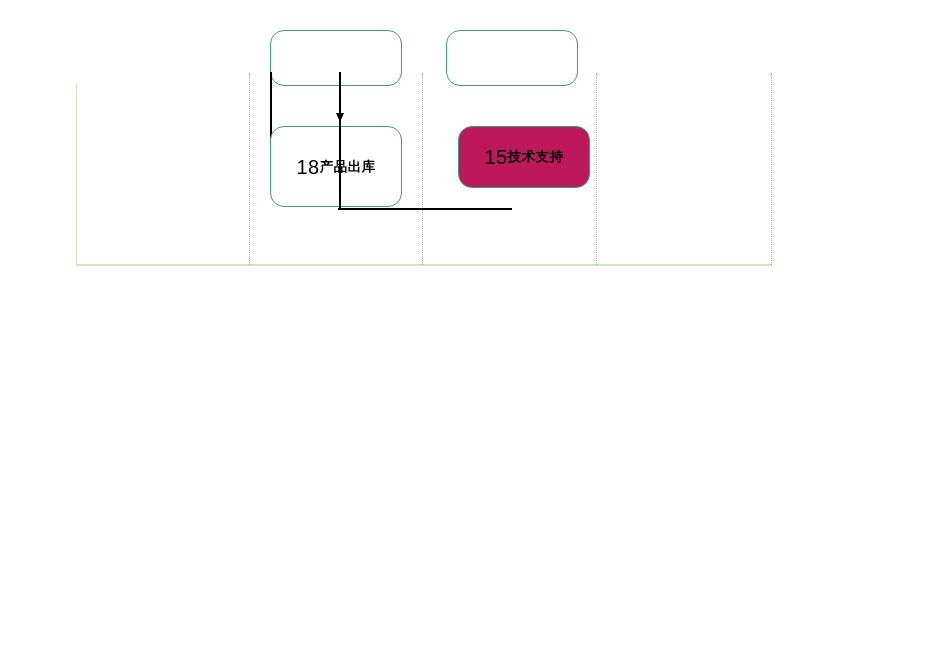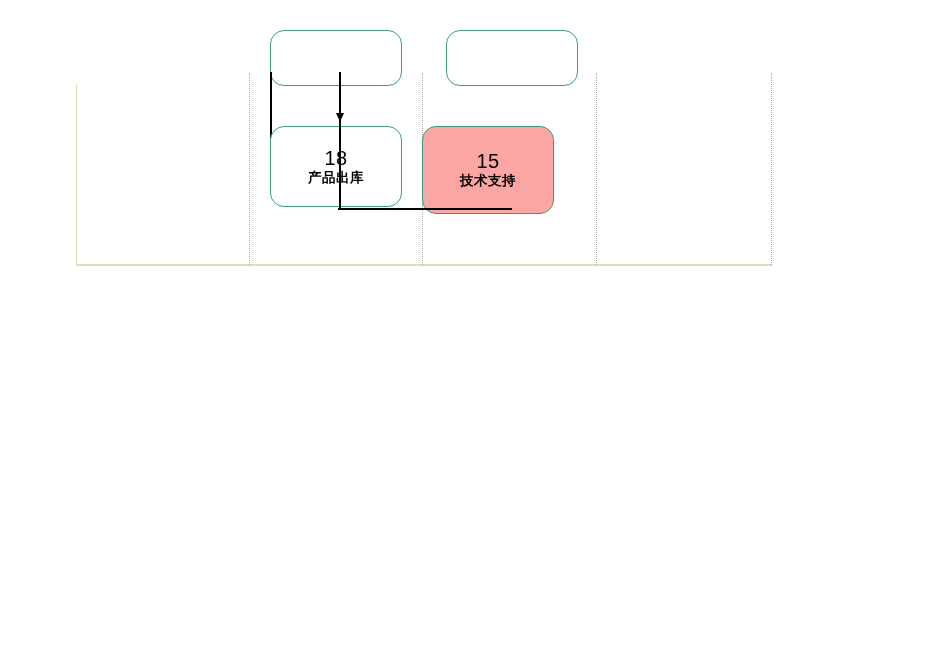--- a/index.html
+++ b/index.html
@@ -46,21 +46,21 @@
   }
 
   
   .node {
     position: absolute;
     box-sizing: border-box;
     border: 1.4px solid #3f9b7c;
     border-radius: 14px;
     background: #ffffff;
     display: flex;
-    flex-direction: column;
+    flex-direction: row;
     align-items: center;
     justify-content: center;
     color: #000000;
   }
   .node-num {
     font-size: 20px;
     line-height: 22px;
     letter-spacing: 0.5px;
     font-weight: 400;
   }
@@ -117,21 +117,21 @@
   <div class="node-partial" id="partial-0" style="left: 270px; top: 30px; width: 132px; height: 56px; border-color: rgb(63, 155, 124);"></div>
   <div class="node-partial" id="partial-1" style="left: 446px; top: 30px; width: 132px; height: 56px; border-color: rgb(63, 155, 124);"></div>
 
   <div class="conn-v" id="conn-0" style="left: 270px; top: 72px; height: 86px; border-left-color: rgb(0, 0, 0);"></div>
 
   <div class="node" id="node-0" style="left: 270px; top: 126px; width: 132px; height: 81px; border-color: rgb(63, 155, 124); background: rgb(255, 255, 255); color: rgb(0, 0, 0);">
     <div class="node-num">18</div>
     <div class="node-label">产品出库</div>
   </div>
 
-  <div class="node" id="node-1" style="left: 422px; top: 126px; width: 132px; height: 88px; border-color: rgb(63, 155, 124); background: #fca5a5; color: rgb(0, 0, 0);">
+  <div class="node" id="node-1" style="left: 458px; top: 126px; width: 132px; height: 62px; border-color: rgb(63, 155, 124); background: #be185d; color: rgb(0, 0, 0);">
     <div class="node-num">15</div>
     <div class="node-label">技术支持</div>
   </div>
 
   <div class="conn-v" id="conn-1" style="left: 339px; top: 72px; height: 136px; border-left-color: rgb(0, 0, 0);"></div>
   <div class="arrow-head" id="arrow-1" style="left: 335.5px; top: 113px; border-top-color: rgb(0, 0, 0);"></div>
   <div class="conn-h" id="conn-2" style="left: 338px; top: 208px; width: 174px; border-top-color: rgb(0, 0, 0);"></div>
 
 </div>
 

